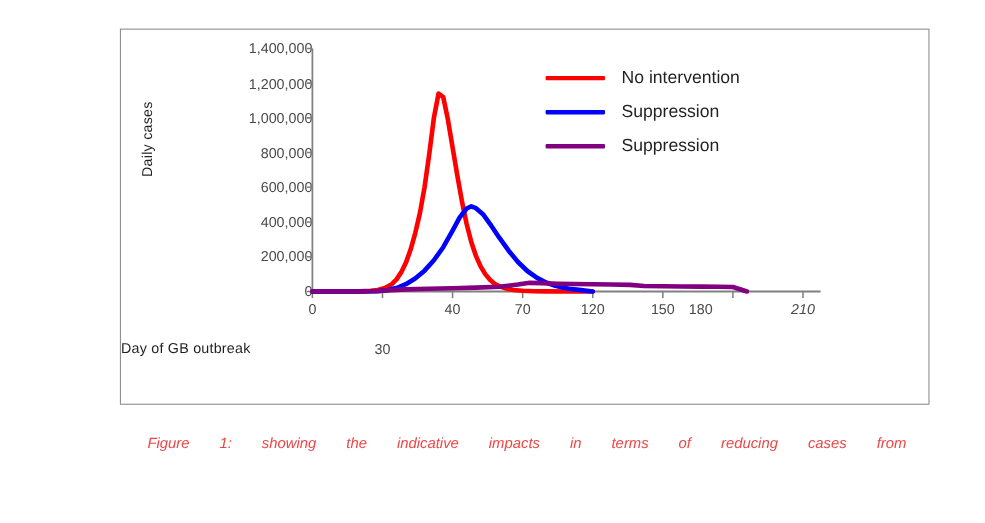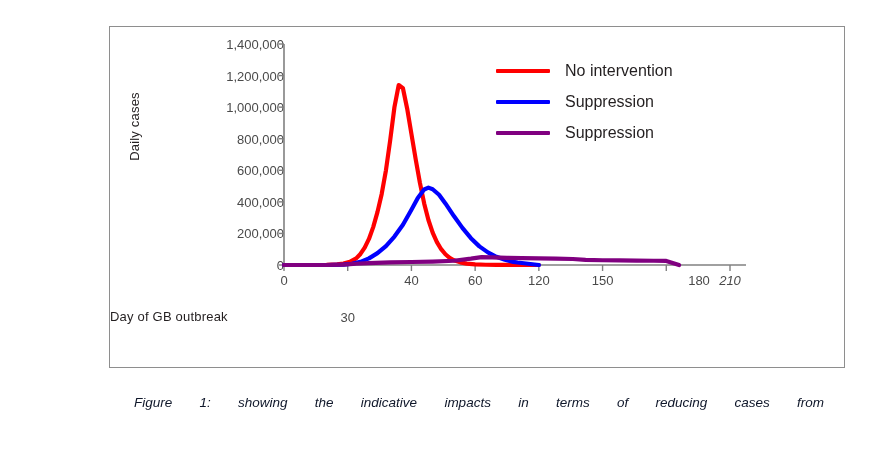--- a/index.html
+++ b/index.html
@@ -120,21 +120,21 @@
 
   
   #caption {
     position: absolute;
     left: 134px;
     top: 392px;
     width: 690px;
     font-size: 13.5px;
     font-style: italic;
     line-height: 21px;
-    color: #0f172a;
+    color: #ef4444;
     text-align: justify;
   }
   #caption-line-1 { display: block; text-align: justify; text-align-last: justify; }
   #caption-line-2 { display: block; }
 </style>
 </head>
 <body>
 
 <div id="figure-frame">
   <div id="chart-area">
@@ -177,24 +177,24 @@
           <polyline points="174.00,238.00 184.62,238.00 195.24,238.00 205.86,238.00 216.48,237.84 227.10,237.37 233.47,236.58 239.84,234.84 246.21,231.37 250.46,226.95 254.70,220.64 258.95,211.95 263.20,200.11 267.45,185.12 271.70,166.96 275.94,143.29 280.19,113.29 284.44,80.14 288.69,58.04 292.93,61.20 297.18,81.72 301.43,106.98 305.68,132.24 309.92,155.91 314.17,176.44 318.42,193.01 322.67,205.64 326.91,215.11 331.16,222.21 335.41,227.27 339.66,230.90 343.90,233.26 350.28,235.32 356.65,236.58 365.14,237.37 375.76,237.76 386.38,237.91 407.62,237.98 428.86,238.00" fill="none" stroke="#FF0000" stroke-width="4.2" stroke-linejoin="round" stroke-linecap="round"></polyline>
           <polyline points="174.00,238.00 195.24,238.00 216.48,238.00 233.47,237.68 241.96,236.74 250.46,234.84 258.95,231.37 267.45,226.16 275.94,219.06 284.44,209.59 292.93,197.75 301.43,182.75 307.80,170.91 314.17,162.54 318.42,160.65 322.67,162.23 329.04,167.75 335.41,176.44 343.90,189.06 352.40,200.90 360.90,211.16 369.39,219.37 377.89,225.37 386.38,229.79 394.88,232.79 403.37,234.84 407.62,235.47 418.24,236.74 428.86,238.00" fill="none" stroke="#0000FF" stroke-width="4.2" stroke-linejoin="round" stroke-linecap="round"></polyline>
           <polyline points="174.00,238.00 216.48,238.00 233.47,237.53 246.21,236.74 258.95,236.11 280.19,235.47 301.43,235.00 322.67,234.53 343.90,233.74 360.90,231.69 371.51,230.11 382.13,230.42 397.00,230.90 411.87,231.21 428.86,231.37 445.85,231.69 462.84,232.00 475.58,232.95 492.57,233.26 509.56,233.42 526.55,233.58 543.54,233.74 556.29,233.90 569.03,238.00" fill="none" stroke="#800080" stroke-width="4.2" stroke-linejoin="round" stroke-linecap="round"></polyline>
         </g>
     </svg>
 
     <div id="x-tick-labels">
         <div class="tick-label x-tick-label" style="left: 174px;">0</div>
         <div class="tick-label x-tick-label" style="left: 237.714px; margin-top: 37px;">30</div>
         <div class="tick-label x-tick-label" style="left: 301.429px;">40</div>
-        <div class="tick-label x-tick-label" style="left: 365.143px;">60</div>
+        <div class="tick-label x-tick-label" style="left: 365.143px;">70</div>
         <div class="tick-label x-tick-label" style="left: 428.857px;">120</div>
         <div class="tick-label x-tick-label" style="left: 492.571px;">150</div>
-        <div class="tick-label x-tick-label" style="left: 589px;">180</div>
+        <div class="tick-label x-tick-label" style="left: 527px;">180</div>
         <div class="tick-label x-tick-label" style="left: 620px; font-style: italic;">210</div>
       </div>
 
     <div class="axis-title" id="x-axis-title">Day of GB outbreak</div>
 
     <div id="legend">
         <div class="legend-row">
           <span class="legend-swatch" style="background: rgb(255, 0, 0);"></span>
           <span class="legend-text">No intervention</span>
         </div>

